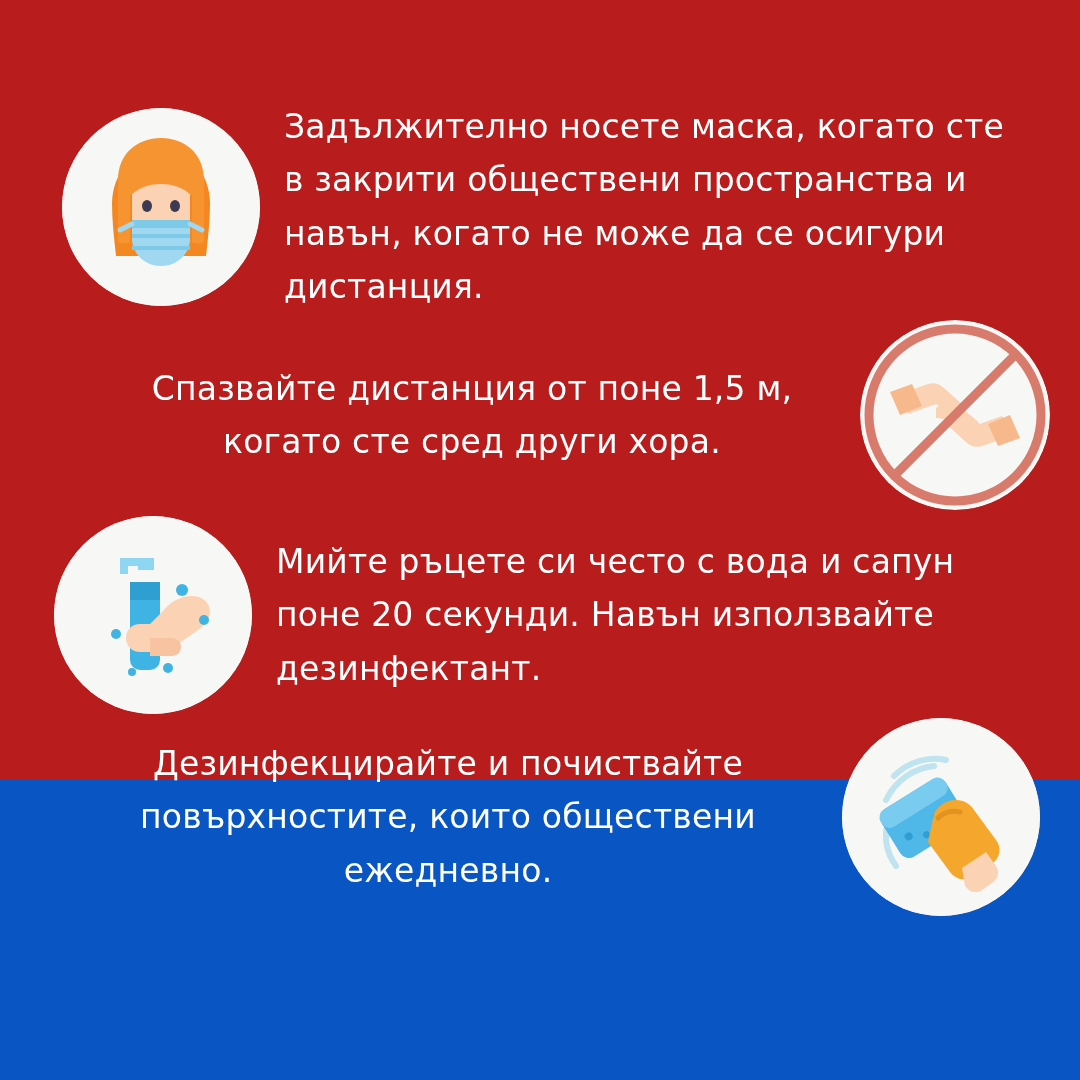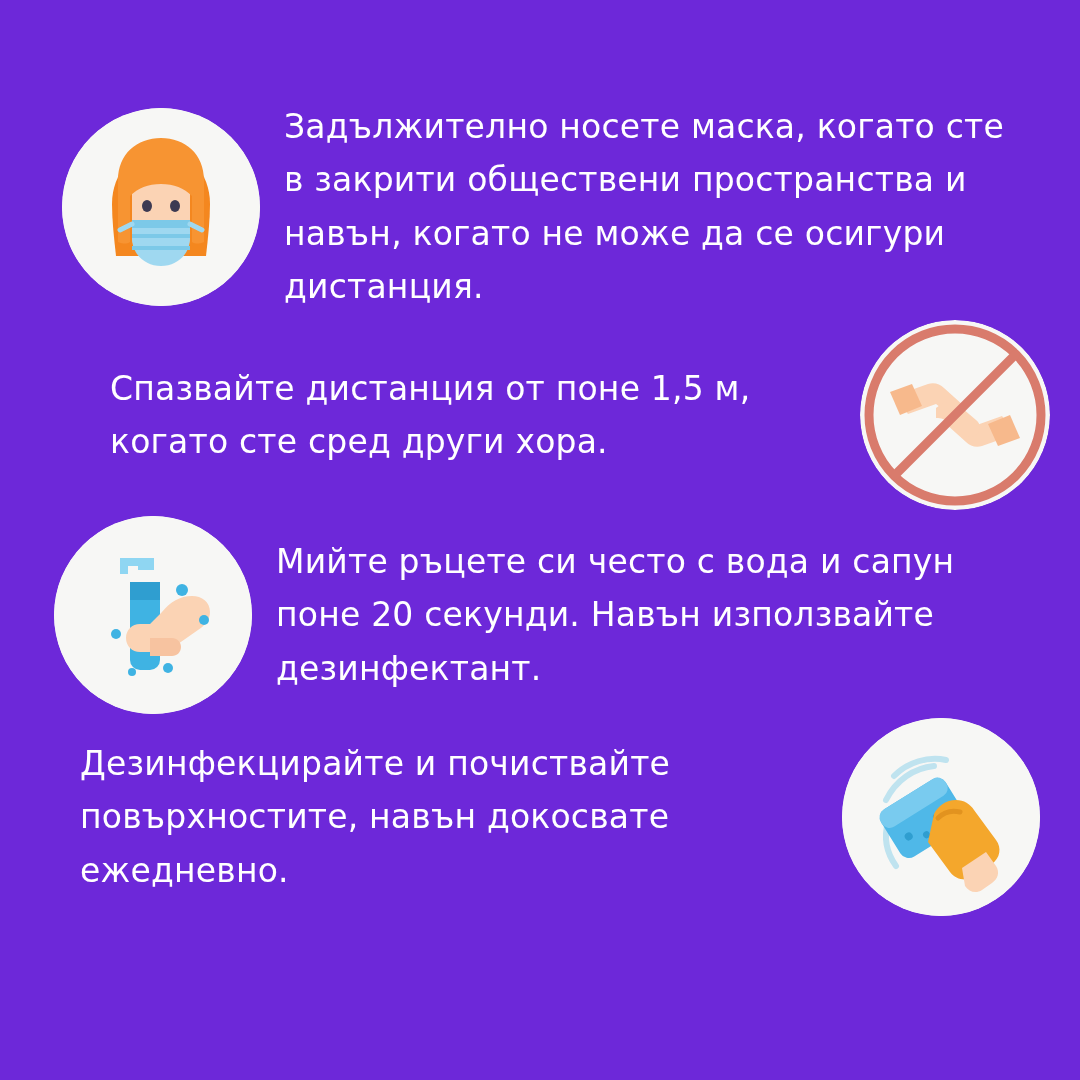--- a/index.html
+++ b/index.html
@@ -9,41 +9,41 @@
   body {
     width: 1080px;
     height: 1080px;
     background: #0a55c4;
     font-family: "DejaVu Sans", sans-serif;
     overflow: hidden;
   }
   .poster {
     position: relative;
     width: 1080px;
-    height: 1080px;
-    background: #6d28d9;
+    height: 780px;
+    background: #b91c1c;
     box-sizing: border-box;
     padding-left: 41px;
   }
 
   
   .row {
     position: absolute;
     display: flex;
     align-items: center;
   }
   .row-text {
     color: #ffffff;
     font-size: 33px;
     line-height: 1.62;
     letter-spacing: 0.2px;
     white-space: pre-line;
   }
   .text-left { text-align: left; }
-  .text-right { text-align: left; }
+  .text-right { text-align: center; }
 
   
   .badge {
     background: #f7f7f5;
     border-radius: 50%;
     position: relative;
     flex: none;
     overflow: hidden;
   }
 
@@ -197,21 +197,21 @@
         <circle cx="150" cy="104" r="5" fill="#3fb3e3"></circle>
         <circle cx="114" cy="152" r="5" fill="#3fb3e3"></circle>
         <circle cx="62" cy="118" r="5" fill="#3fb3e3"></circle>
         <circle cx="78" cy="156" r="4" fill="#3fb3e3"></circle>
       </svg>
     </div>
     <div class="row-text text-left">Мийте ръцете си често с вода и сапун поне 20 секунди. Навън използвайте дезинфектант.</div>
   </div>
 
   <div class="row" id="row-disinfect">
-    <div class="row-text text-right">Дезинфекцирайте и почиствайте повърхностите, навън докосвате ежедневно.</div>
+    <div class="row-text text-right">Дезинфекцирайте и почиствайте повърхностите, които обществени ежедневно.</div>
     <div class="badge" id="badge-disinfect">
       <svg viewBox="0 0 198 198" width="198" height="198" aria-hidden="true">
         <circle cx="99" cy="99" r="99" fill="#f7f7f5"></circle>
 
         <path d="M52 58c14-14 34-20 52-16" stroke="#bfe3ef" stroke-width="6" fill="none" stroke-linecap="round"></path>
         <path d="M44 82c10-20 28-32 48-34" stroke="#bfe3ef" stroke-width="6" fill="none" stroke-linecap="round"></path>
         <path d="M54 148c-10-14-12-30-8-44" stroke="#bfe3ef" stroke-width="6" fill="none" stroke-linecap="round"></path>
 
         <g transform="rotate(-32 100 100)">
           <rect x="46" y="62" width="76" height="56" rx="10" fill="#4fb8e8"></rect>

